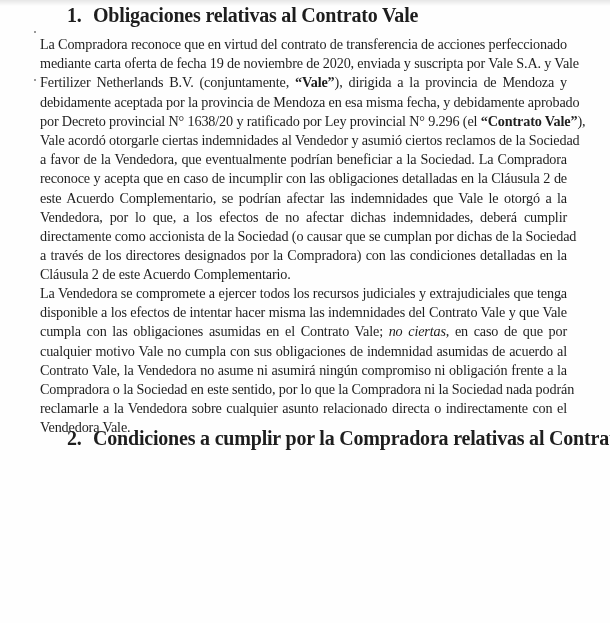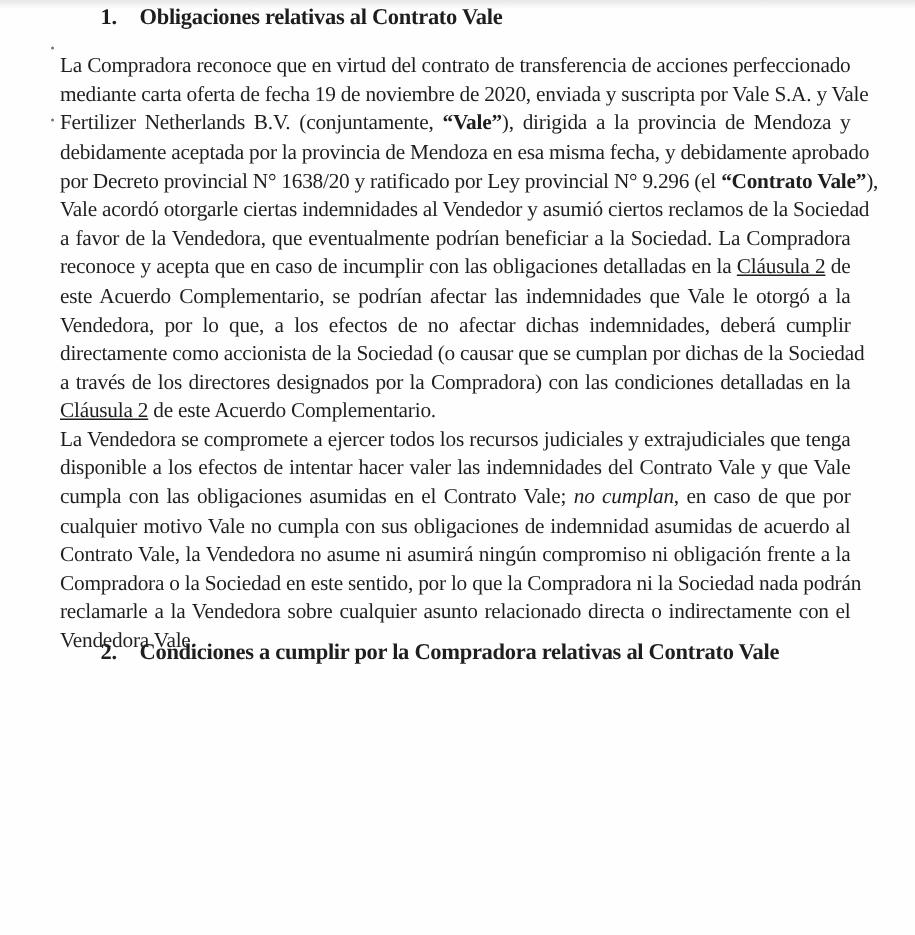--- a/index.html
+++ b/index.html
@@ -7,32 +7,32 @@
     width:610px; height:623px; overflow:hidden; position:relative;
     background:#fefefe;
     font-family:"Liberation Serif", "DejaVu Serif", serif;
     color:#1e1e1e;
   }
   .top-shade {
     position:absolute; left:0; top:0; width:610px; height:6px;
     background:linear-gradient(#e6e6e6, #fefefe);
   }
   .heading {
-    position:absolute; left:67px; font-weight:bold; font-size:15px;
+    position:absolute; left:67px; font-weight:bold; font-size:20px;
     letter-spacing:-0.2px; white-space:nowrap;
   }
   .heading .num { display:inline-block; width:26px; }
   .para {
     position:absolute; left:40px; width:527px;
     font-size:14.2px; line-height:19.2px; text-align:justify;
     letter-spacing:-0.15px;
   }
   .para .line { display:block; text-align:justify; text-align-last:justify; white-space:nowrap; height:19.2px; }
   .para .line.last { text-align-last:left; }
-  .u { text-decoration:underline; }
+  .u { }
   .b { font-weight:bold; }
   .i { font-style:italic; }
   .speck { position:absolute; width:2px; height:2px; background:#777; border-radius:1px; }
 </style>
 </head>
 <body>
 
 <div class="top-shade"></div>
 <div class="speck" style="left:34px;top:31px"></div>
 <div class="speck" style="left:34px;top:79px"></div>
@@ -52,22 +52,22 @@
   <span class="line"><span>reconoce y acepta que en caso de incumplir con las obligaciones detalladas en la </span><span class="u">Cláusula 2</span><span> de</span></span>
   <span class="line">este Acuerdo Complementario, se podrían afectar las indemnidades que Vale le otorgó a la</span>
   <span class="line">Vendedora, por lo que, a los efectos de no afectar dichas indemnidades, deberá cumplir</span>
   <span class="line">directamente como accionista de la Sociedad (o causar que se cumplan por dichas de la Sociedad</span>
   <span class="line">a través de los directores designados por la Compradora) con las condiciones detalladas en la</span>
   <span class="line last"><span></span><span class="u">Cláusula 2</span><span> de este Acuerdo Complementario.</span></span>
 </div>
 
 <div class="para" style="top:284px">
   <span class="line">La Vendedora se compromete a ejercer todos los recursos judiciales y extrajudiciales que tenga</span>
-  <span class="line">disponible a los efectos de intentar hacer valer las indemnidades del Contrato Vale y que Vale</span>
-  <span class="line"><span>cumpla con las obligaciones asumidas en el Contrato Vale; </span><span class="i">no cumplan</span><span>, en caso de que por</span></span>
+  <span class="line">disponible a los efectos de intentar hacer misma las indemnidades del Contrato Vale y que Vale</span>
+  <span class="line"><span>cumpla con las obligaciones asumidas en el Contrato Vale; </span><span class="i">no ciertas</span><span>, en caso de que por</span></span>
   <span class="line">cualquier motivo Vale no cumpla con sus obligaciones de indemnidad asumidas de acuerdo al</span>
   <span class="line">Contrato Vale, la Vendedora no asume ni asumirá ningún compromiso ni obligación frente a la</span>
   <span class="line">Compradora o la Sociedad en este sentido, por lo que la Compradora ni la Sociedad nada podrán</span>
   <span class="line">reclamarle a la Vendedora sobre cualquier asunto relacionado directa o indirectamente con el</span>
   <span class="line last">Vendedora Vale.</span>
 </div>
 
 <div class="heading" style="top:427px">
   <span class="num">2.</span><span>Condiciones a cumplir por la Compradora relativas al Contrato Vale</span>
 </div>

